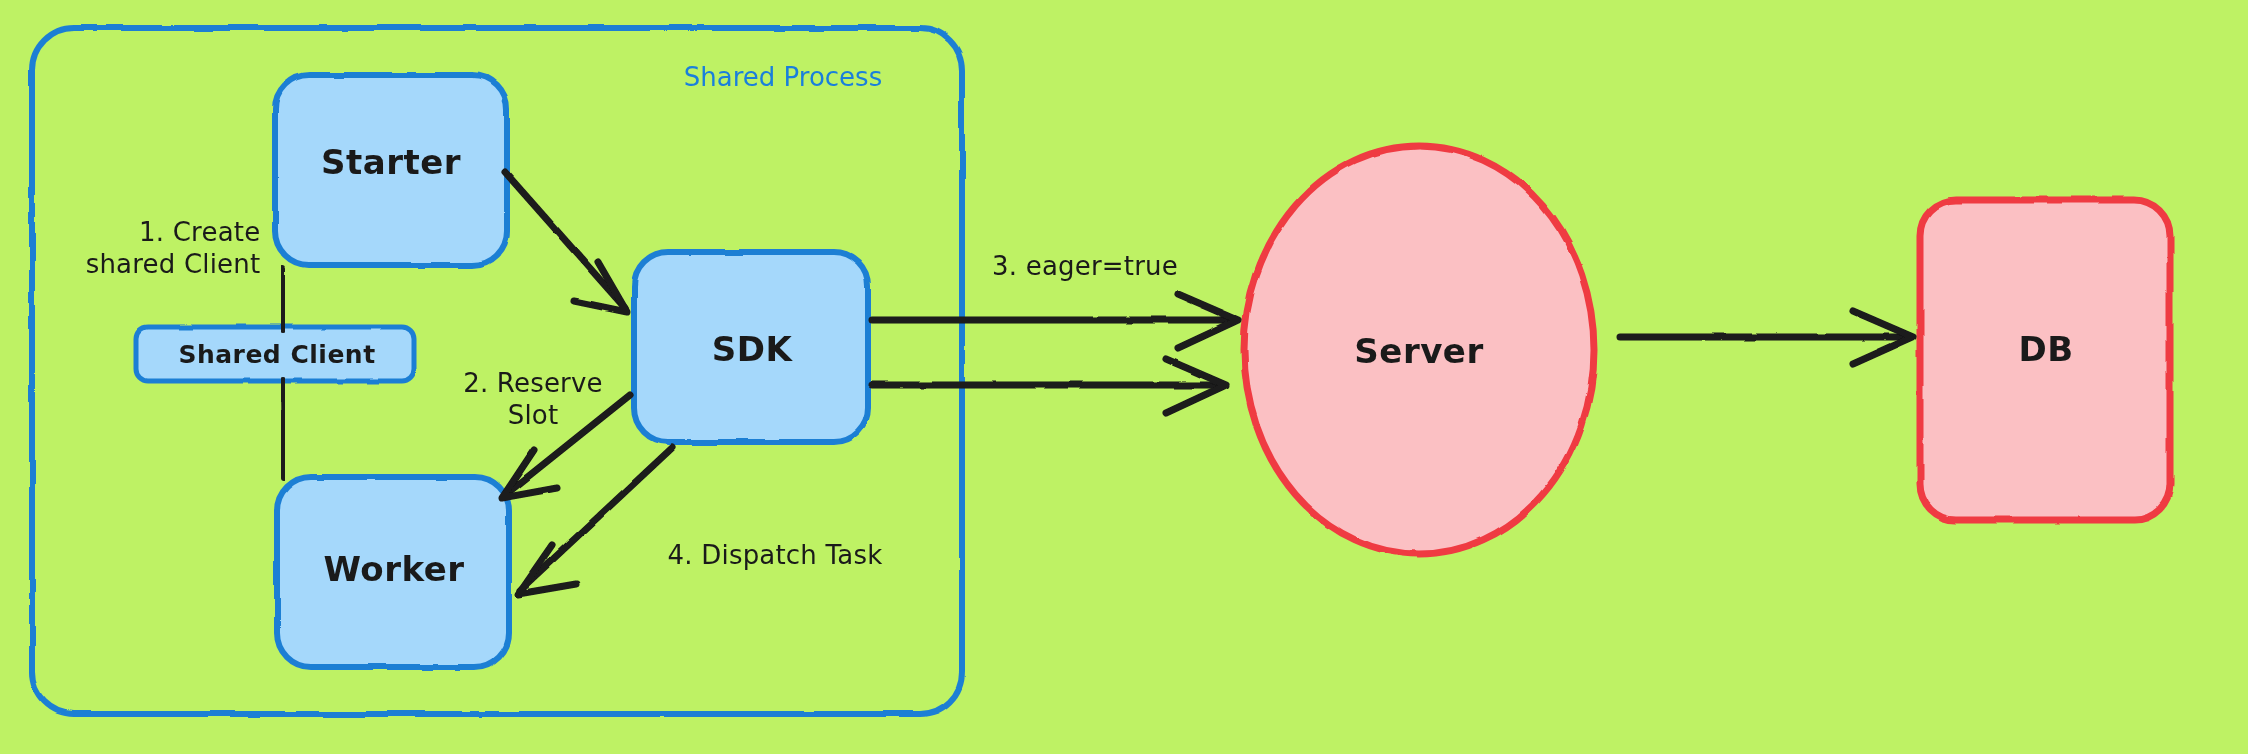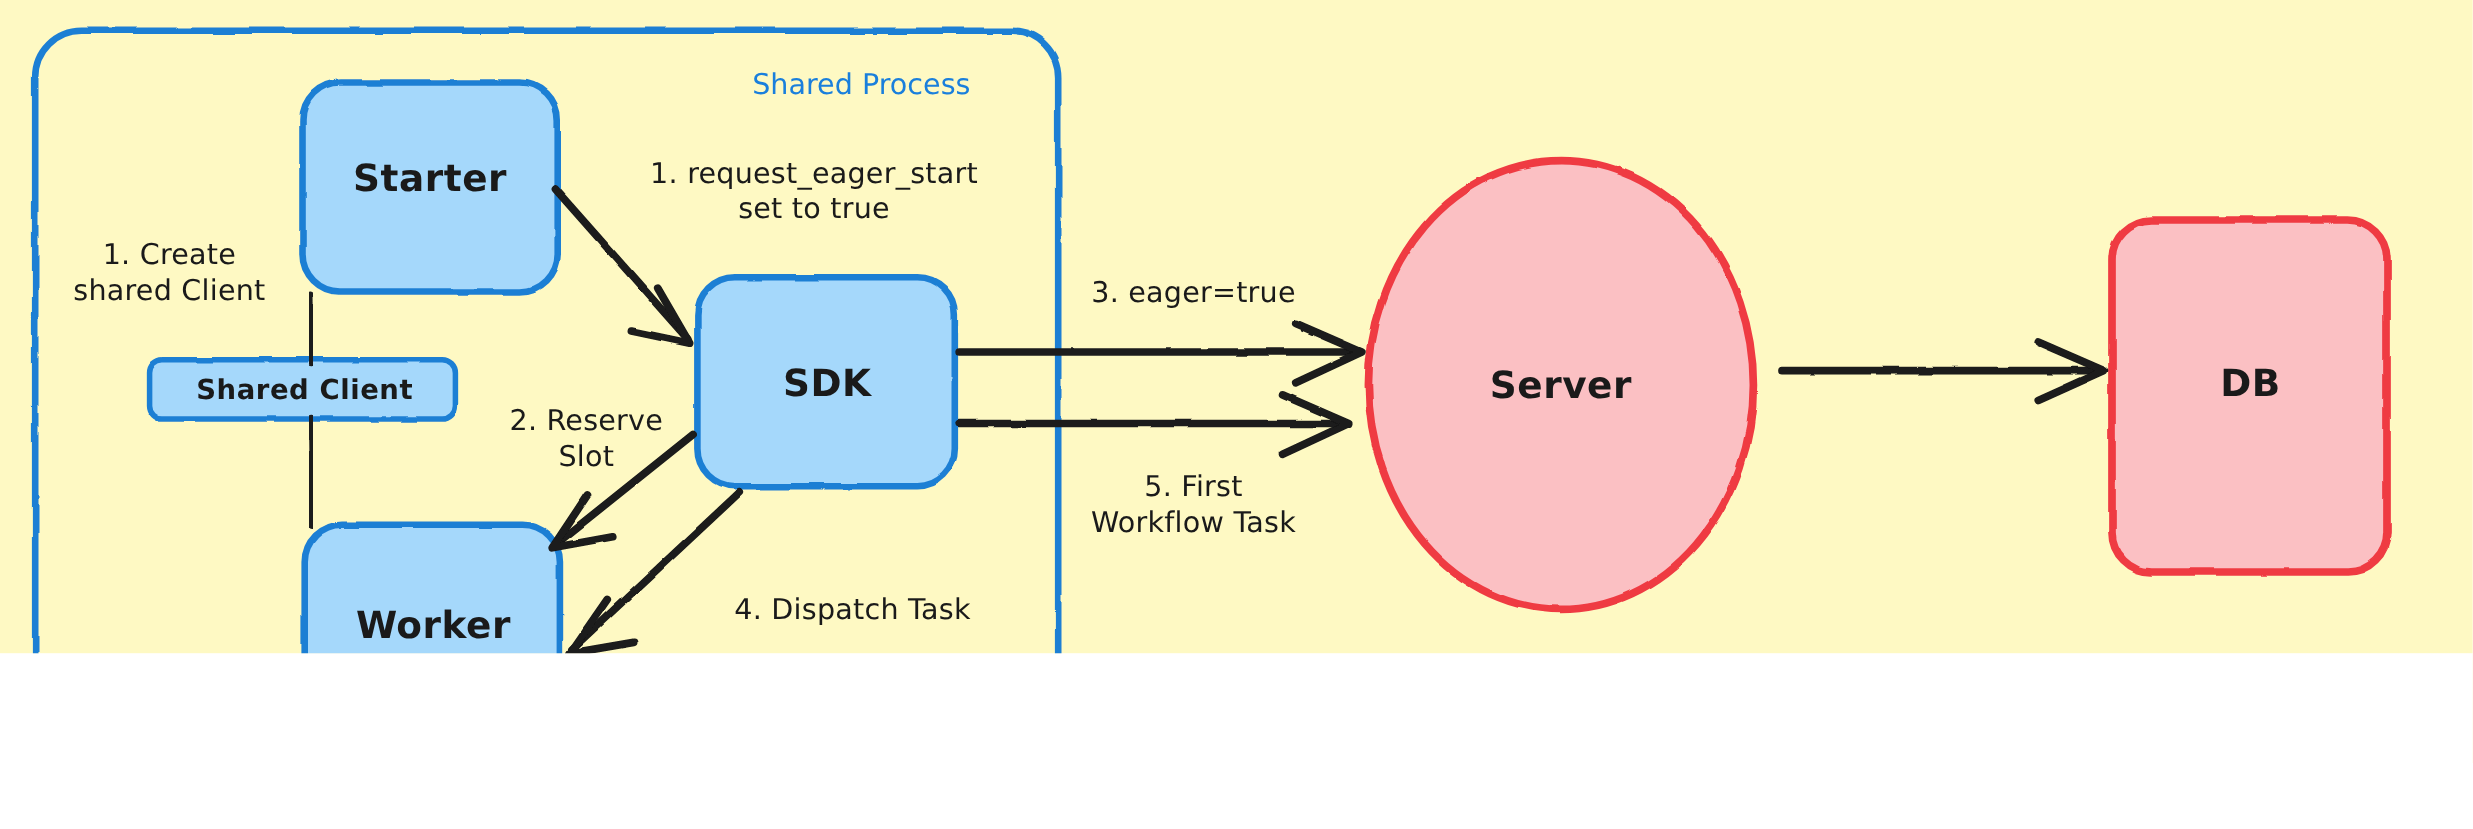--- a/index.html
+++ b/index.html
@@ -6,22 +6,22 @@
     margin: 0;
     padding: 0;
     background: #ffffff;
   }
   body {
     font-family: "DejaVu Sans", sans-serif;
   }
   #canvas {
     position: relative;
     width: 2248px;
-    height: 594px;
-    background: #fef9c3;
+    height: 754px;
+    background: #bef264;
     overflow: hidden;
   }
   svg.layer {
     position: absolute;
     top: 0;
     left: 0;
     width: 2248px;
     height: 754px;
   }
   .node-label,
@@ -143,30 +143,26 @@
   <div class="node-label small centered" style="left:277px; top:355px;">Shared Client</div>
 
   <div class="node-label centered" style="left:394px; top:570px;">Worker</div>
 
   <div class="node-label centered" style="left:752px; top:350px;">SDK</div>
 
   <div class="node-label centered" style="left:1419px; top:352px;">Server</div>
 
   <div class="node-label centered" style="left:2046px; top:350px;">DB</div>
 
-  <div class="edge-label centered" style="left:154px; top:249px;">1. Create
+  <div class="edge-label centered" style="left:173px; top:249px;text-align:right;">1. Create
 shared Client</div>
 
-  <div class="edge-label centered" style="left:740px; top:175px;">1. request_eager_start
-set to true</div>
 
   <div class="edge-label centered" style="left:533px; top:400px;">2. Reserve
 Slot</div>
 
   <div class="edge-label centered" style="left:1085px; top:267px;">3. eager=true</div>
 
 
-  <div class="edge-label centered" style="left:1085px; top:460px;">5. First
-Workflow Task</div>
 
   <div class="edge-label centered" style="left:775px; top:556px;">4. Dispatch Task</div>
 
 </div>
 
 </body></html>

